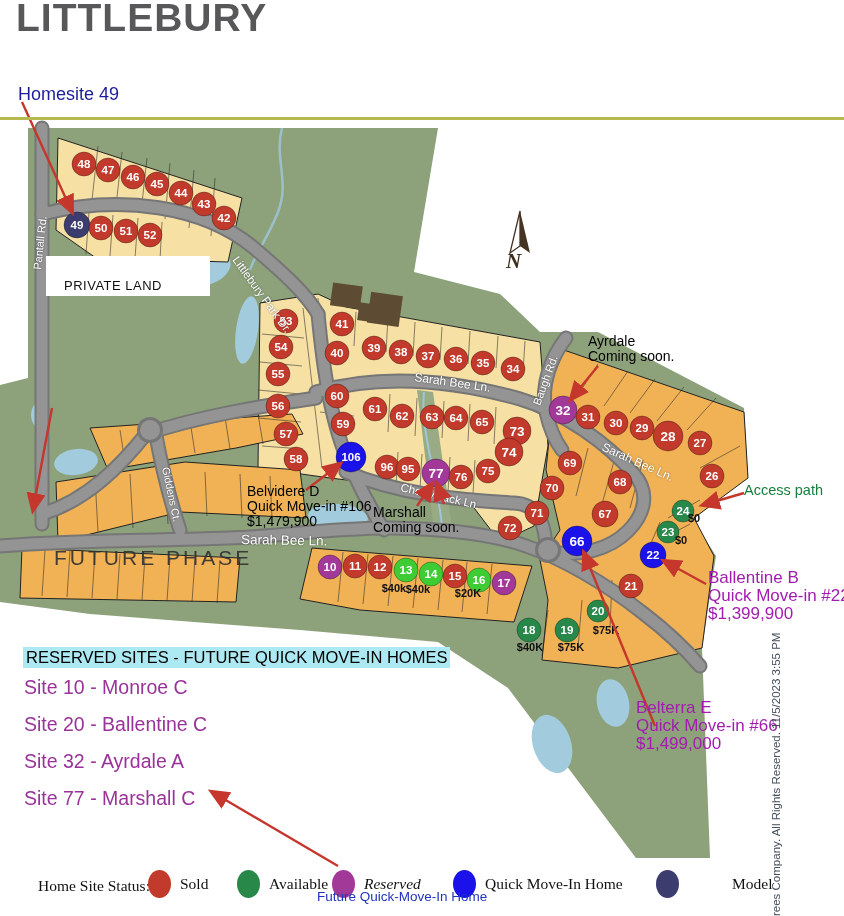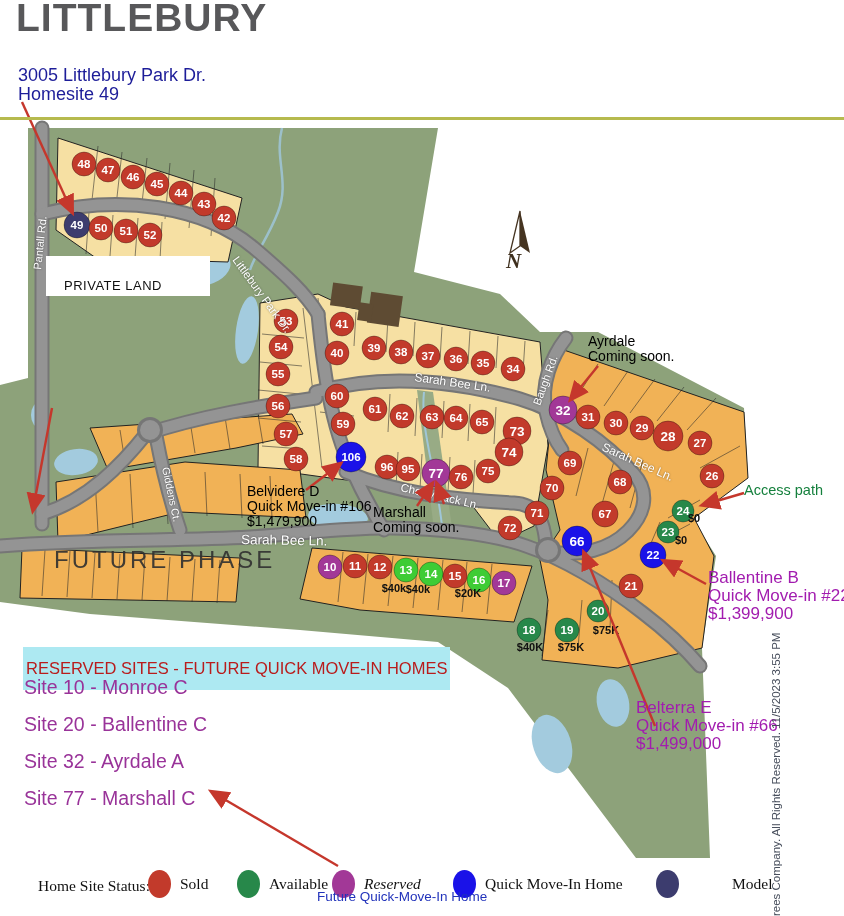--- a/index.html
+++ b/index.html
@@ -5,28 +5,28 @@
   html,body{margin:0;padding:0;background:#fff;}
   #page{position:relative;width:844px;height:916px;background:#fff;overflow:hidden;
         font-family:"Liberation Sans",sans-serif;}
   #map-svg{position:absolute;left:0;top:0;}
   .hdr-title{position:absolute;left:16px;top:-4px;font-size:39px;font-weight:bold;
              letter-spacing:1px;color:#58585a;}
   .hdr-sub{position:absolute;left:18px;top:47px;font-size:18px;line-height:19px;color:#1d1d99;}
   .divider{position:absolute;left:0;top:117px;width:844px;height:3px;background:#b6ba4e;}
   .map-label{position:absolute;white-space:pre;}
   .lbl-private{font-size:13px;color:#111;letter-spacing:.5px;}
-  .lbl-futurephase{font-size:24px;letter-spacing:3px;color:#303030;opacity:.9;}
+  .lbl-futurephase{font-size:21px;letter-spacing:3px;color:#303030;opacity:.9;}
   .lbl-entrance{font-size:14.5px;color:#fff;text-shadow:0 0 3px rgba(0,0,0,.45);}
   .anno{position:absolute;white-space:pre;line-height:15px;}
   .anno.dark{color:#000000;font-size:14px;}
   .anno.black{color:#15803d;font-size:14.5px;}
   .anno.blue{color:#a21caf;font-size:17px;line-height:18px;}
-  .rsv-head{position:absolute;left:23px;top:647px;font-size:16.5px;color:#b91c1c;
-            background:#ade9f2;padding:12px 3px;}
+  .rsv-head{position:absolute;left:23px;top:647px;font-size:16.5px;color:#000000;
+            background:#ade9f2;padding:1px 3px;}
   .rsv-item{position:absolute;left:24px;font-size:19.5px;color:#993399;}
   .legend-label{position:absolute;left:38px;top:877px;font-family:"Liberation Serif",serif;
                 font-size:15.5px;color:#111;}
   .legend-item{position:absolute;top:870px;display:flex;align-items:center;}
   .legend-dot{width:23px;height:28px;border-radius:50%;flex:0 0 auto;}
   .legend-text{margin-left:9px;font-family:"Liberation Serif",serif;font-size:15.5px;color:#111;}
   .legend-note{position:absolute;left:317px;top:889px;font-size:13.5px;color:#2233bb;}
   .vtext{position:absolute;left:770px;top:916px;transform:rotate(-90deg);
          transform-origin:0 0;white-space:nowrap;font-size:11.5px;color:#474e5c;}
 </style>
@@ -435,21 +435,21 @@
         <line x1="417" y1="506" x2="432" y2="484" stroke="#c5372c" stroke-width="2.4" marker-end="url(#ah)"></line>
         <line x1="444" y1="504" x2="437" y2="484" stroke="#c5372c" stroke-width="2.4" marker-end="url(#ah)"></line>
         <line x1="706" y1="584" x2="664" y2="561" stroke="#c5372c" stroke-width="2.4" marker-end="url(#ah)"></line>
         <line x1="655" y1="726" x2="584" y2="553" stroke="#c5372c" stroke-width="2.4" marker-end="url(#ah)"></line>
         <line x1="338" y1="866" x2="212" y2="792" stroke="#c5372c" stroke-width="2.4" marker-end="url(#ah)"></line>
       </g>
   </svg>
 
   <div class="hdr-title">LITTLEBURY</div>
   <div class="hdr-sub"><br>
-    <span>3005 Littlebury Park Dr.</span><br>
+    <br>
     <span>Homesite 49</span></div>
   <div class="divider"></div>
 
   <div class="map-label lbl-private" style="left:64px;top:278px">PRIVATE LAND</div>
   <div class="map-label lbl-futurephase" style="left:54px;top:546px">FUTURE PHASE</div>
   <div id="annotations">
       <div class="anno dark" style="left: 588px; top: 334px;">Ayrdale
 Coming soon.</div>
       <div class="anno dark" style="left: 247px; top: 484px;">Belvidere D
 Quick Move-in #106

